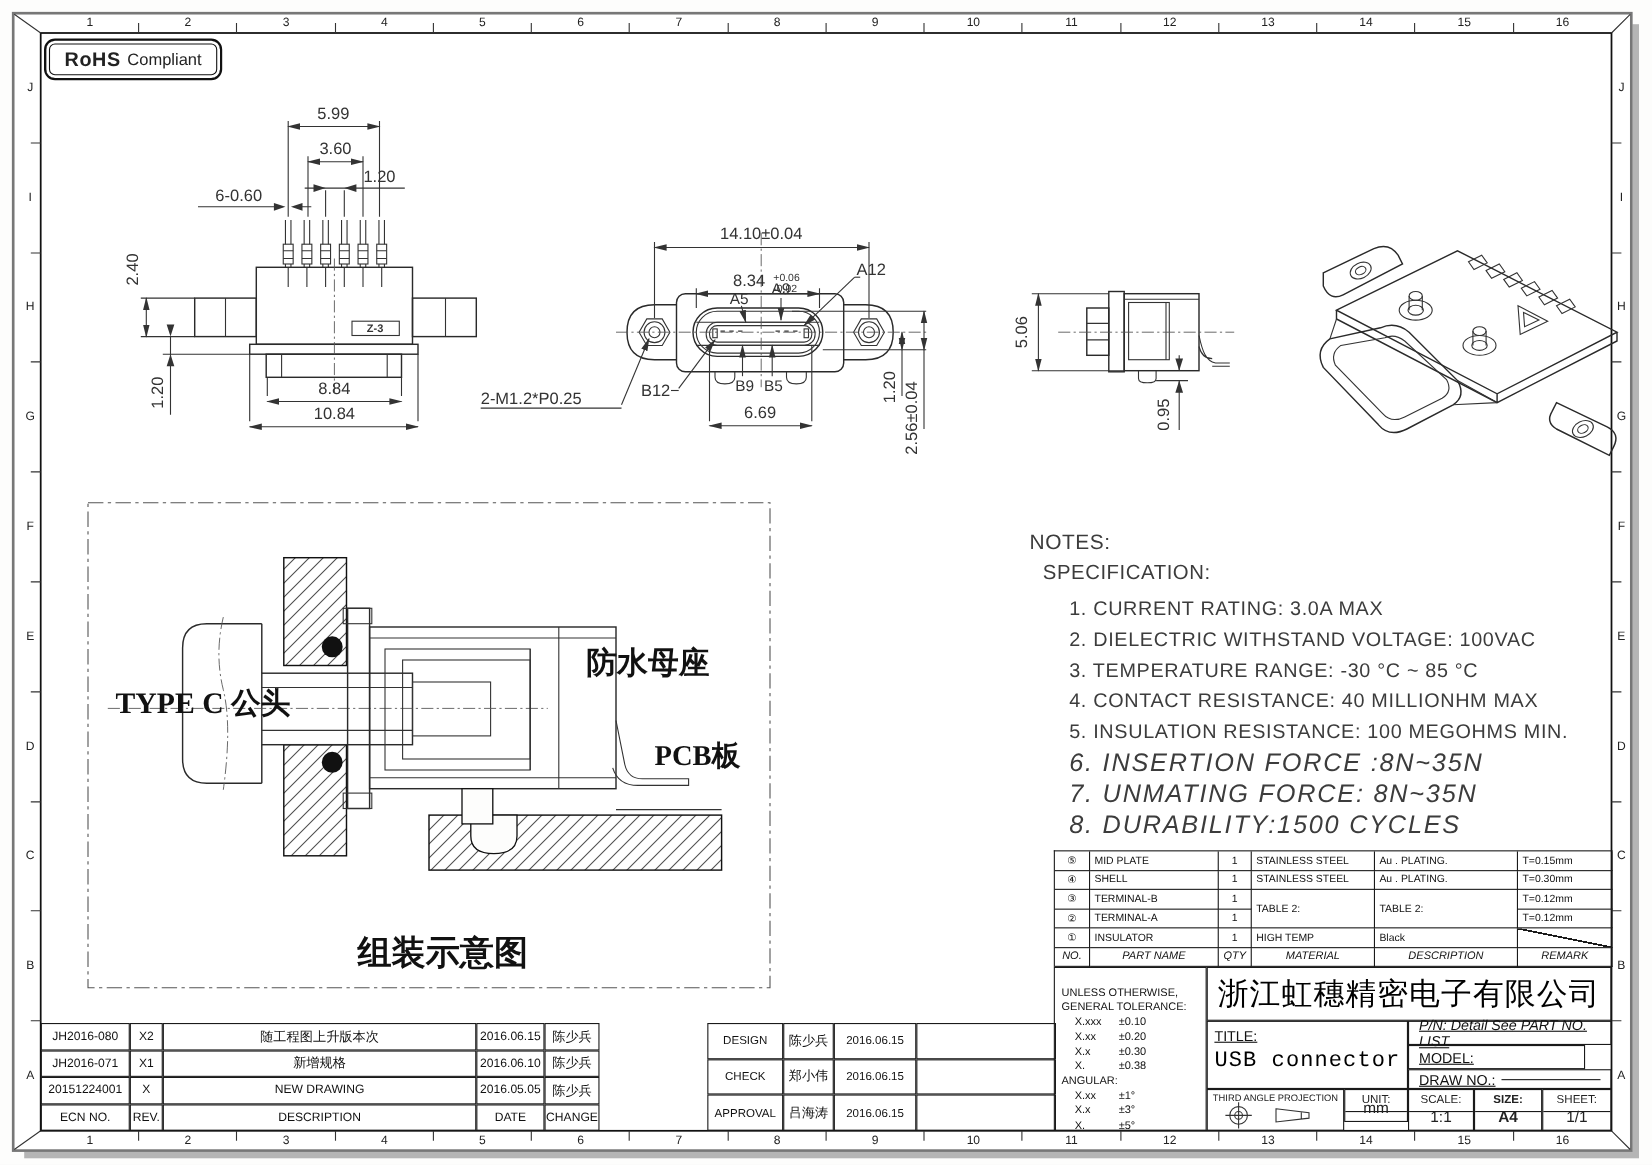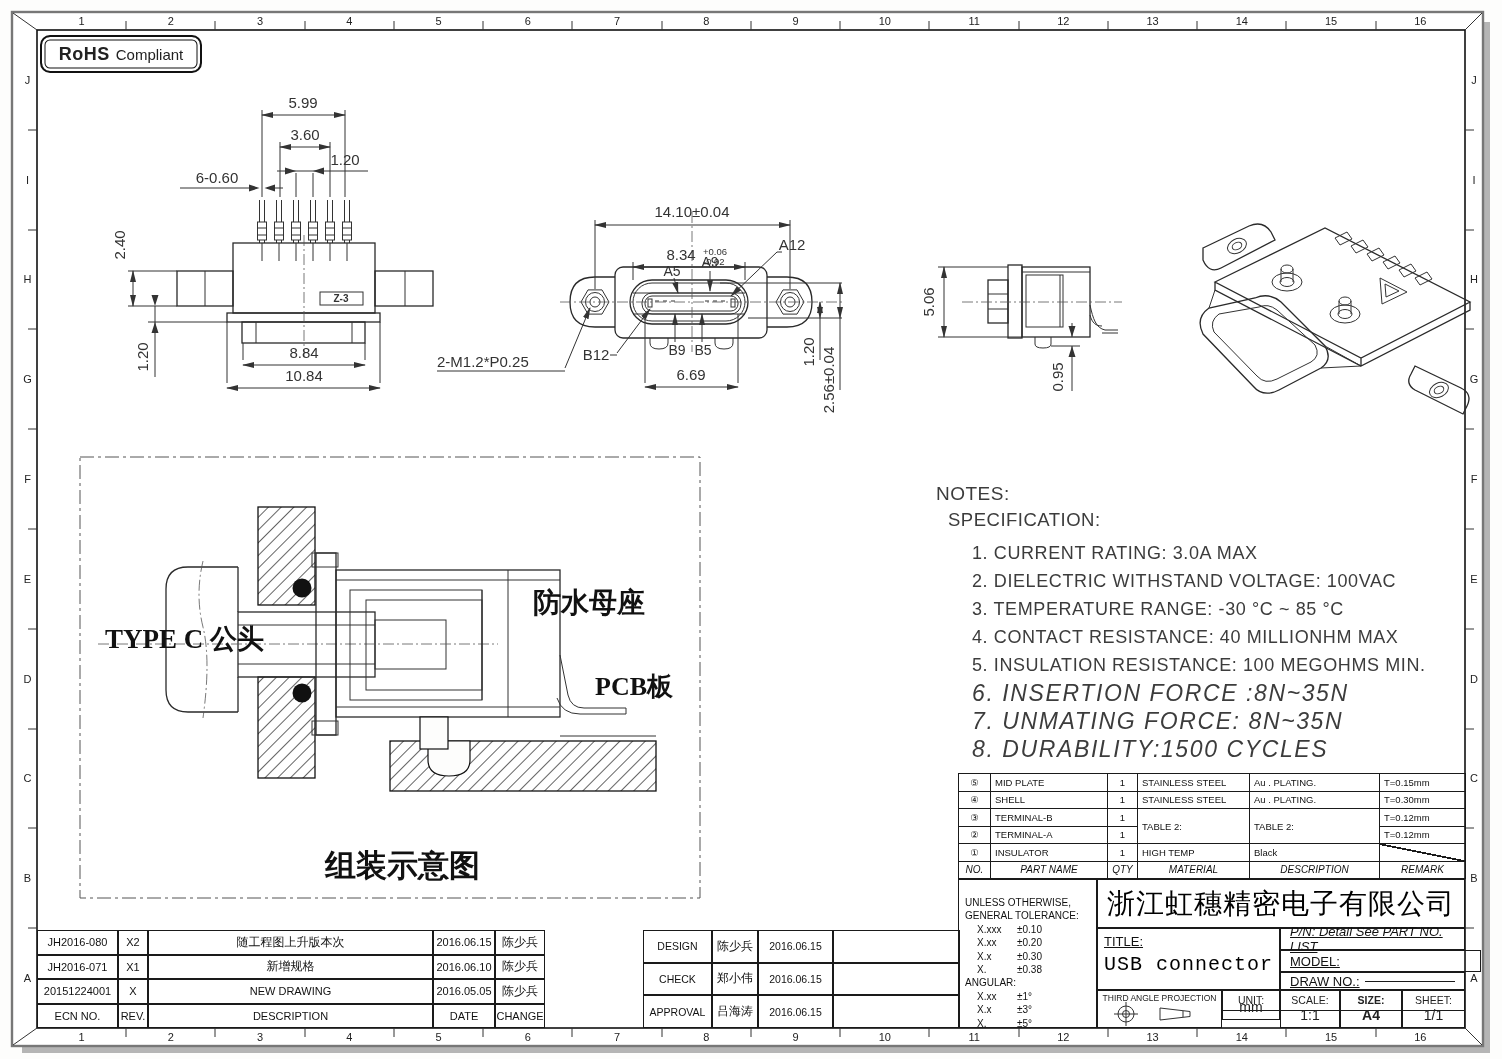--- a/index.html
+++ b/index.html
@@ -441,21 +441,21 @@
           <span>±5°</span>
         </div>
       </div>
   </div>
   <div class="cellb company" style="left:1097px;top:879px;width:368px;height:49px;">浙江虹穗精密电子有限公司</div>
   <div class="cellb titlecell" style="left:1097px;top:928px;width:183px;height:62px;">
     <span class="tb-label tl">TITLE:</span>
     <div class="tv">USB connector</div>
   </div>
   <div class="cellb rowcell tb-label" style="left:1280px;top:928px;width:185px;height:22px;font-style:italic;">P/N: Detail See PART NO. LIST</div>
-  <div class="cellb rowcell tb-label" style="left:1280px;top:950px;width:201px;height:22px;">MODEL:</div>
+  <div class="cellb rowcell tb-label" style="left:1280px;top:950px;width:161px;height:22px;">MODEL:</div>
   <div class="cellb rowcell tb-label" style="left:1280px;top:972px;width:185px;height:18px;">
     <span>DRAW NO.:</span>
     <span style="flex:1;border-top:1.2px solid #1a1a1a;margin-left:5px;"></span>
   </div>
   <div class="cellb" style="left:1097px;top:990px;width:125px;height:38px;">
     <div style="text-align:center;font-size:8.5px;padding-top:2px;">THIRD ANGLE PROJECTION</div>
     <svg width="123" height="24" viewBox="0 0 123 24">
       <circle class="ln" cx="28" cy="11" r="8"></circle>
         <circle class="ln" cx="28" cy="11" r="3.5"></circle>
       <path class="ln" d="M16,11H40 M28,-1V23"></path>

